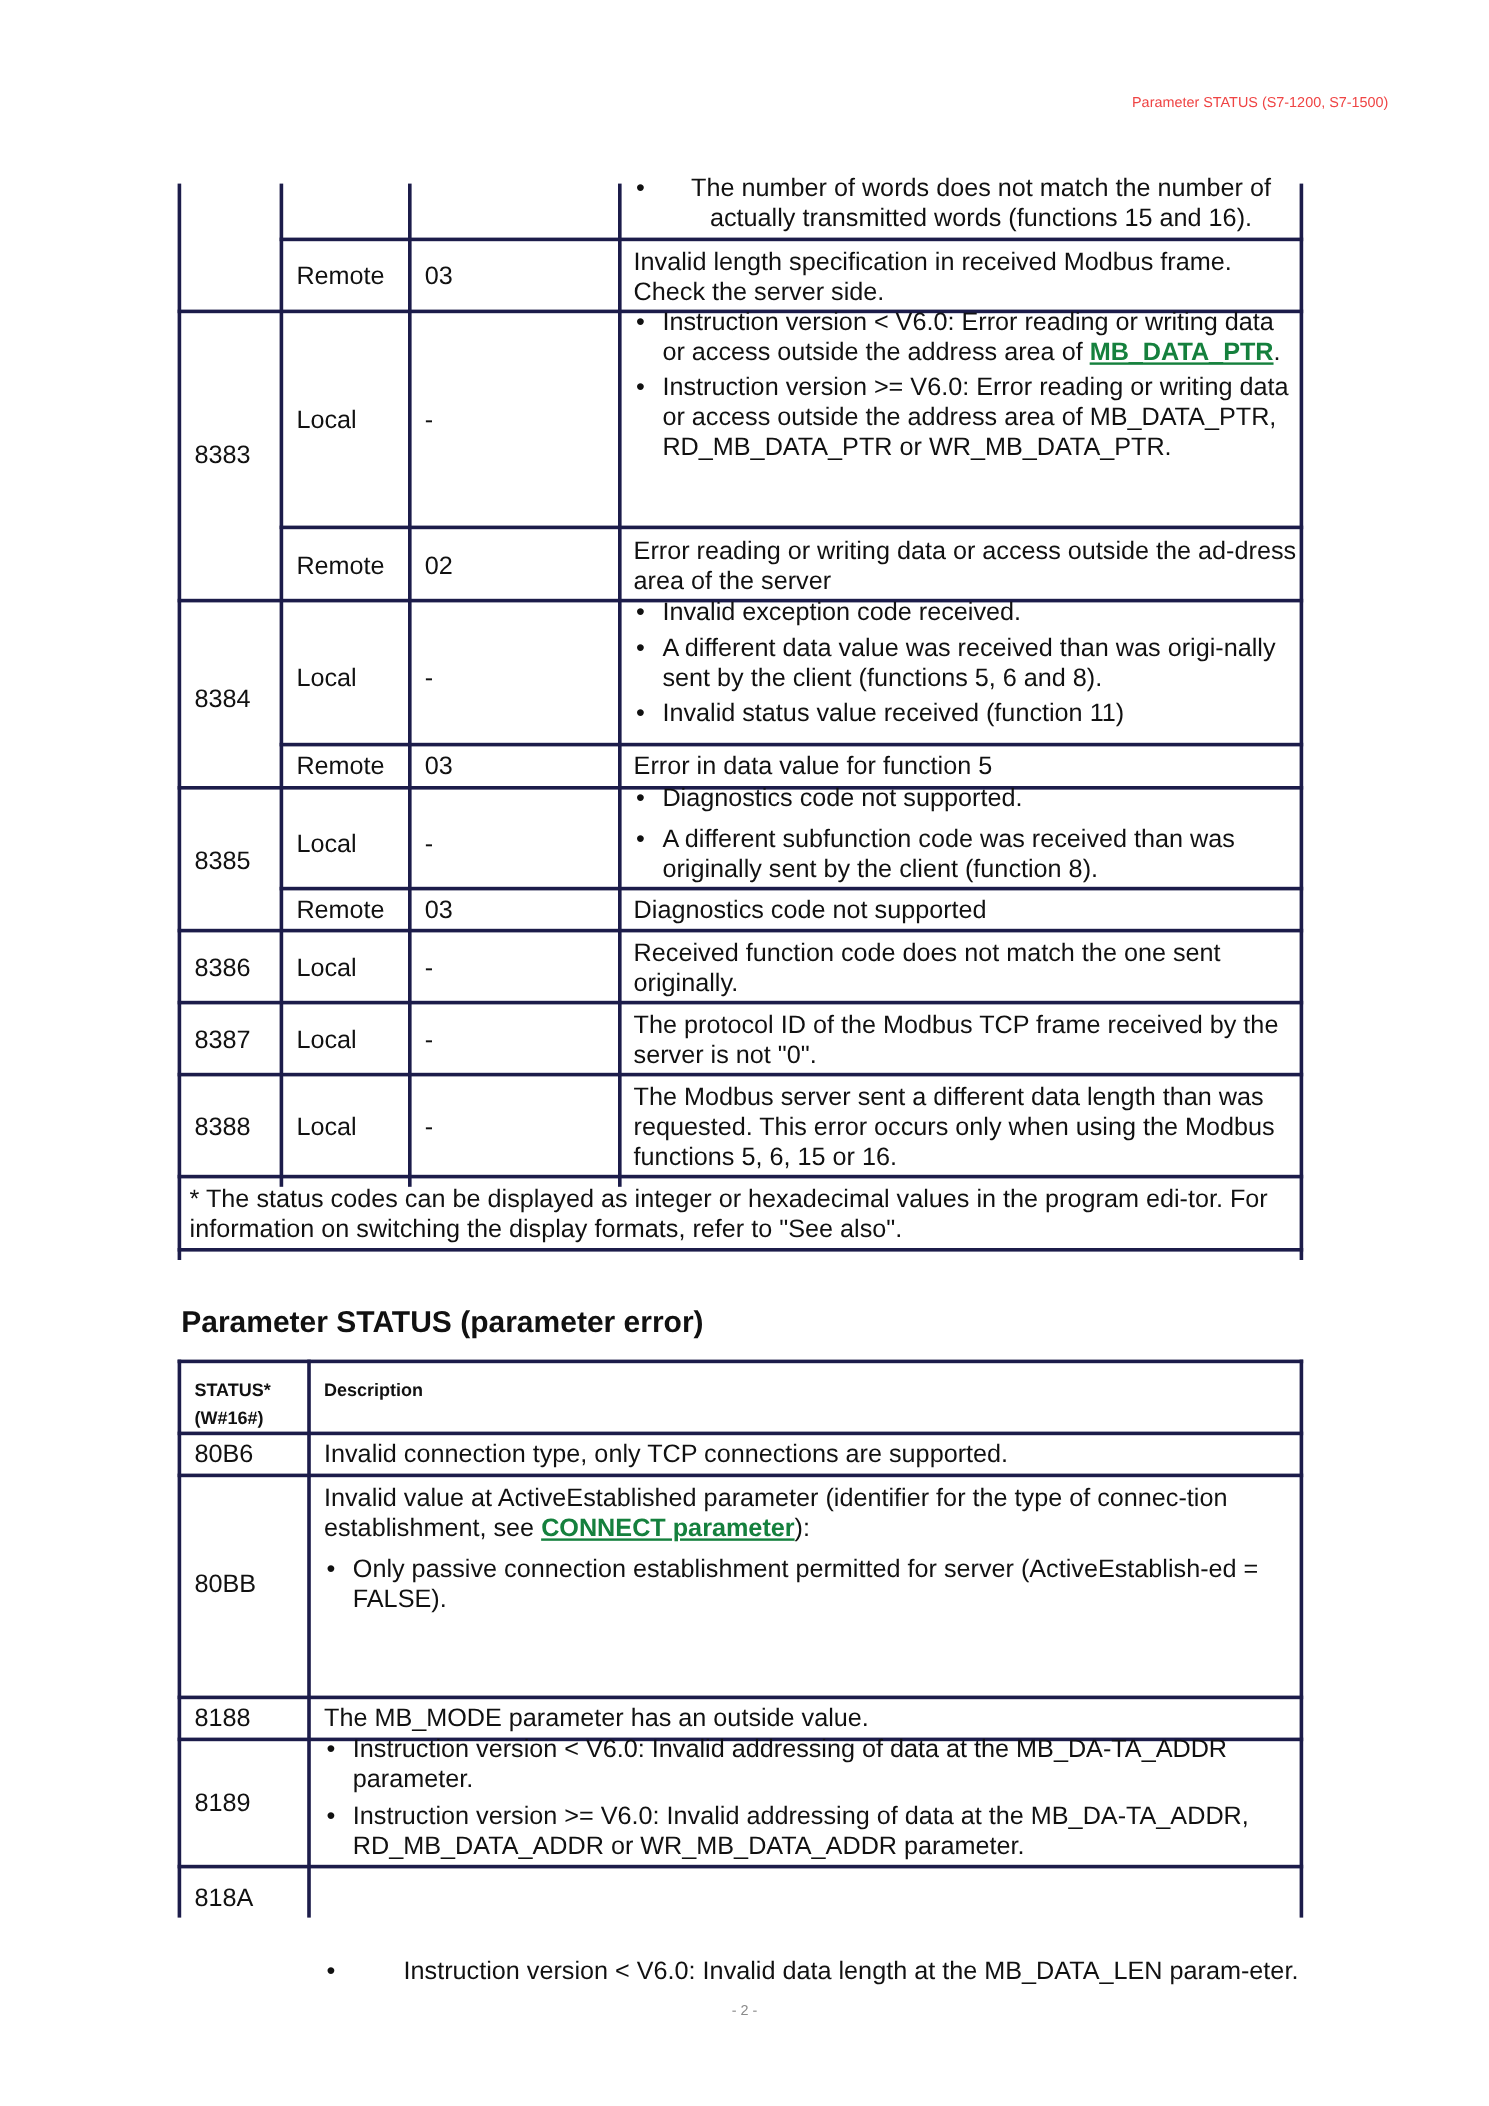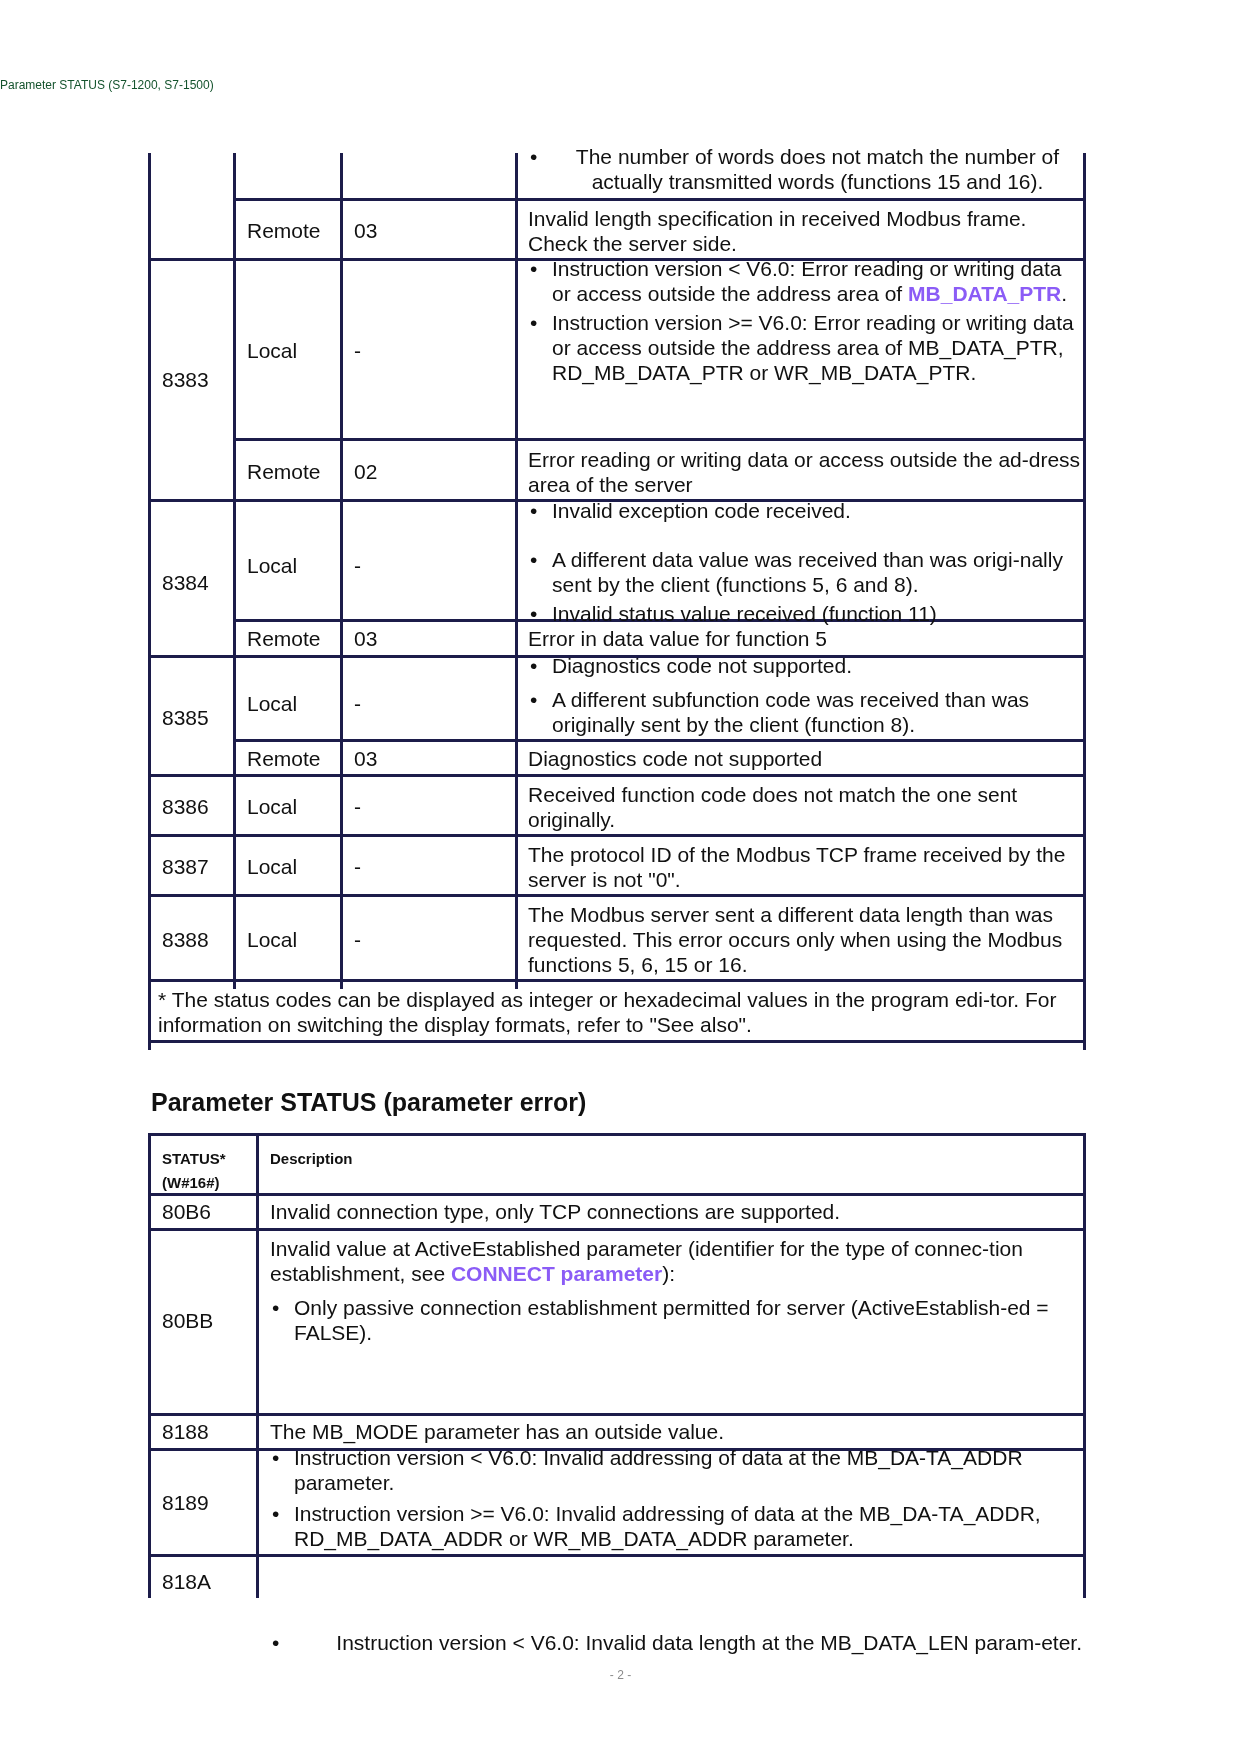--- a/index.html
+++ b/index.html
@@ -1,25 +1,25 @@
 <!DOCTYPE html>
 <html><head>
 <meta charset="utf-8">
 <style>
   html, body { margin: 0; padding: 0; background: #ffffff; }
   body { width: 1241px; height: 1755px; position: relative; overflow: hidden;
          font-family: "Liberation Sans", sans-serif; color: #111; }
-  .running-header { position: absolute; top: 78px; left: 0; width: 1157px; text-align: left;
-         font-size: 12px; color: #14532d; }
+  .running-header { position: absolute; top: 78px; left: 0; width: 1157px; text-align: right;
+         font-size: 12px; color: #ef4444; }
   .page-number { position: absolute; top: 1668px; left: 0; width: 1241px; text-align: center;
          font-size: 12px; color: #8a8a8a; }
   .t { font-size: 21px; line-height: 25px; position: absolute; }
   .bul { position: relative; padding-left: 24px; }
   .bul:before { content: "\2022"; position: absolute; left: 2px; top: 0; }
-  a.lnk { color: #8b5cf6; font-weight: bold; }
+  a.lnk { color: #15803d; font-weight: bold; text-decoration: underline; }
   .hline { position: absolute; height: 3px; background: #1c1c4a; }
   .vline { position: absolute; width: 3px; background: #1c1c4a; }
   .section-heading { position: absolute; left: 151px; top: 1088px; font-size: 25px; font-weight: bold; color: #111; }
   .hdr-small { font-size: 15px; font-weight: bold; line-height: 24px; position: absolute; }
 </style>
 </head>
 <body>
 
 <div class="running-header">Parameter STATUS (S7-1200, S7-1500)</div>
 
@@ -62,21 +62,21 @@
 
   <div class="t" style="left:247px; top:459px;">Remote</div>
   <div class="t" style="left:354px; top:459px;">02</div>
   <div class="t" style="left:528px; top:447px; width:555px;">Error reading or writing data or access outside the ad-dress area of the server</div>
 
   <div class="t" style="left:162px; top:570px;">8384</div>
   <div class="t" style="left:247px; top:553px;">Local</div>
   <div class="t" style="left:354px; top:553px;">-</div>
   <div class="t" style="left:528px; top:498px; width:555px;">
     <div class="bul">Invalid exception code received.</div>
-    <div class="bul" style="margin-top:24px;">A different data value was received than was origi-nally sent by the client (functions 5, 6 and 8).</div>
+    <div class="bul" style="margin-top:5px;">A different data value was received than was origi-nally sent by the client (functions 5, 6 and 8).</div>
     <div class="bul" style="margin-top:4px;">Invalid status value received (function 11)</div>
   </div>
 
   <div class="t" style="left:247px; top:626px;">Remote</div>
   <div class="t" style="left:354px; top:626px;">03</div>
   <div class="t" style="left:528px; top:626px; width:555px;">Error in data value for function 5</div>
 
   <div class="t" style="left:162px; top:705px;">8385</div>
   <div class="t" style="left:247px; top:691px;">Local</div>
   <div class="t" style="left:354px; top:691px;">-</div>

